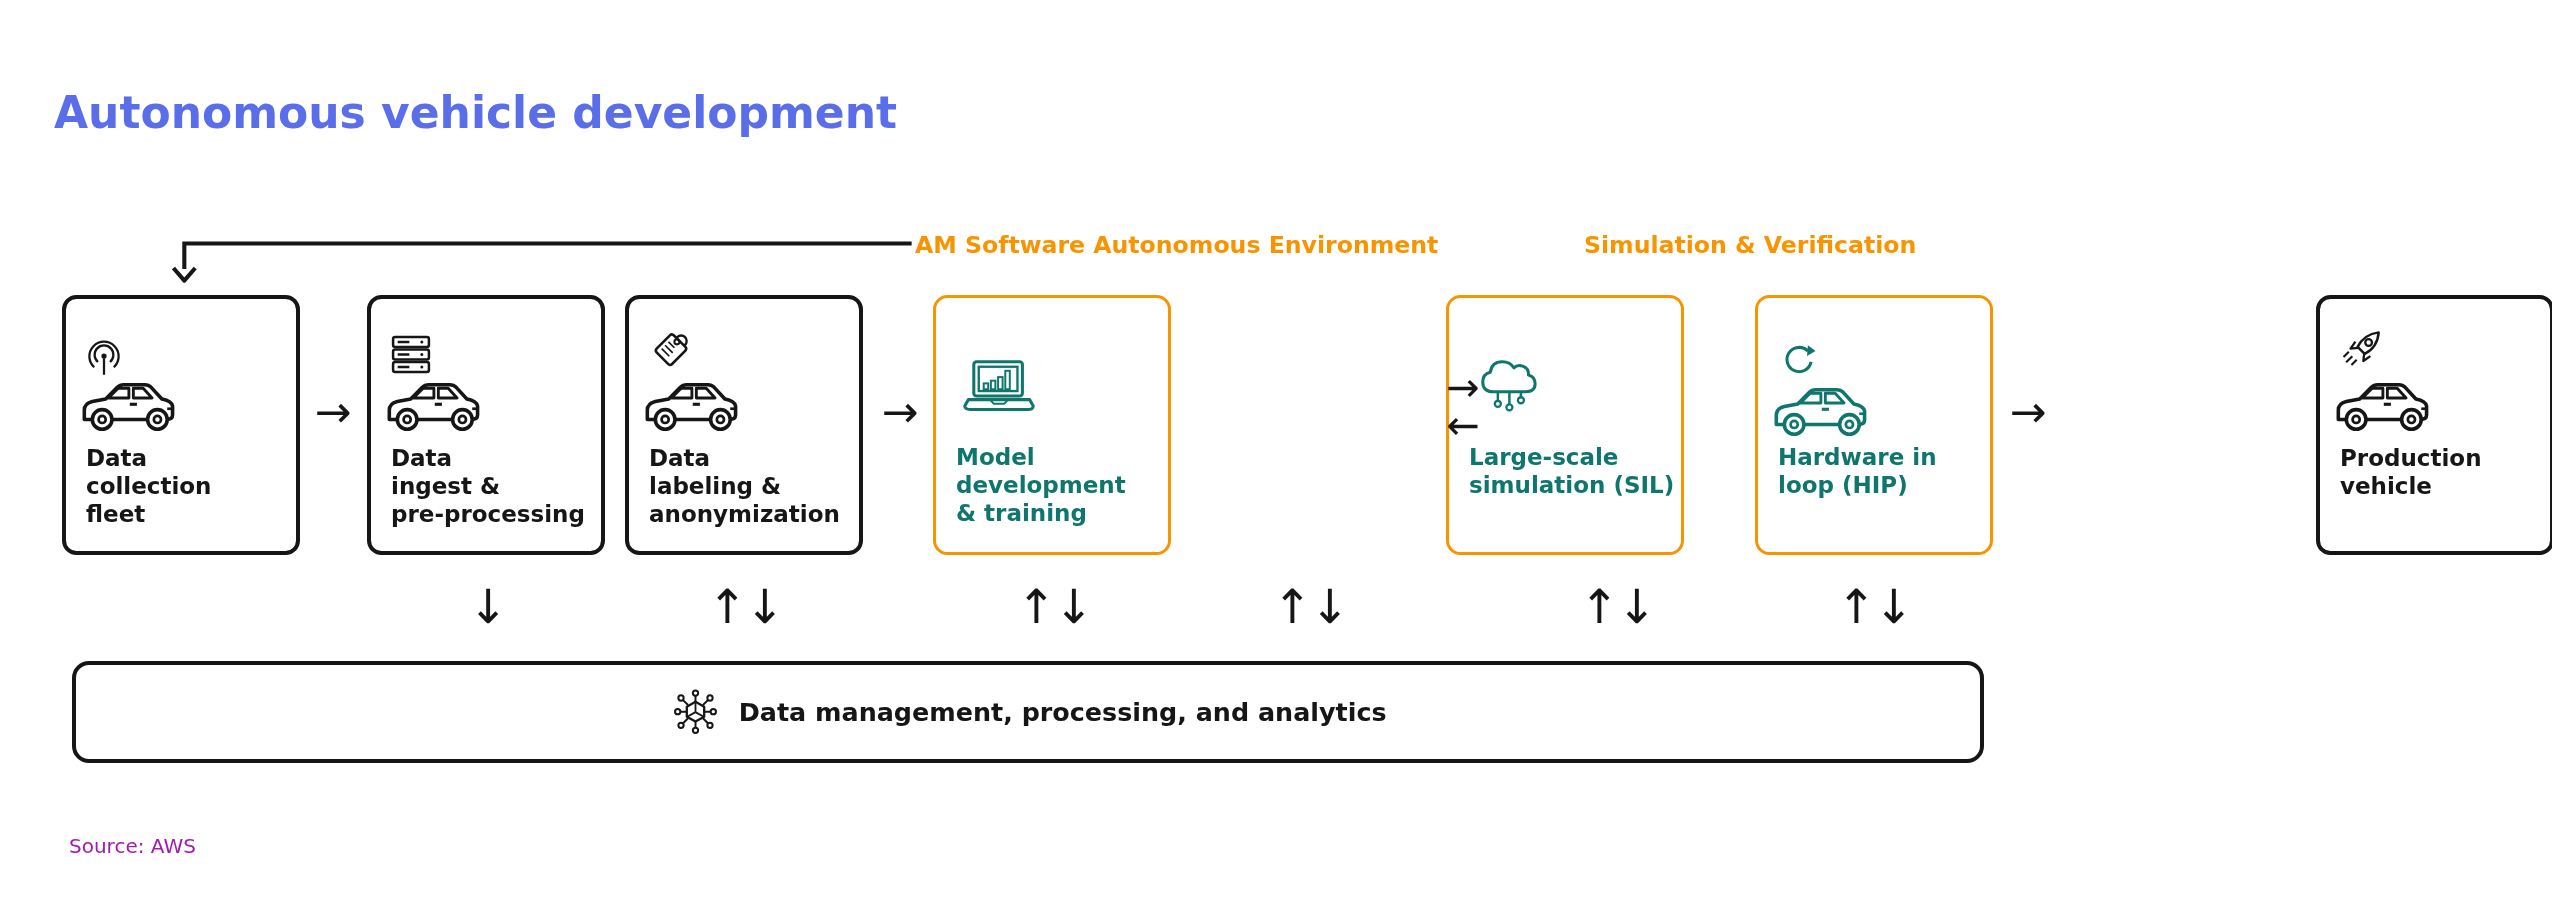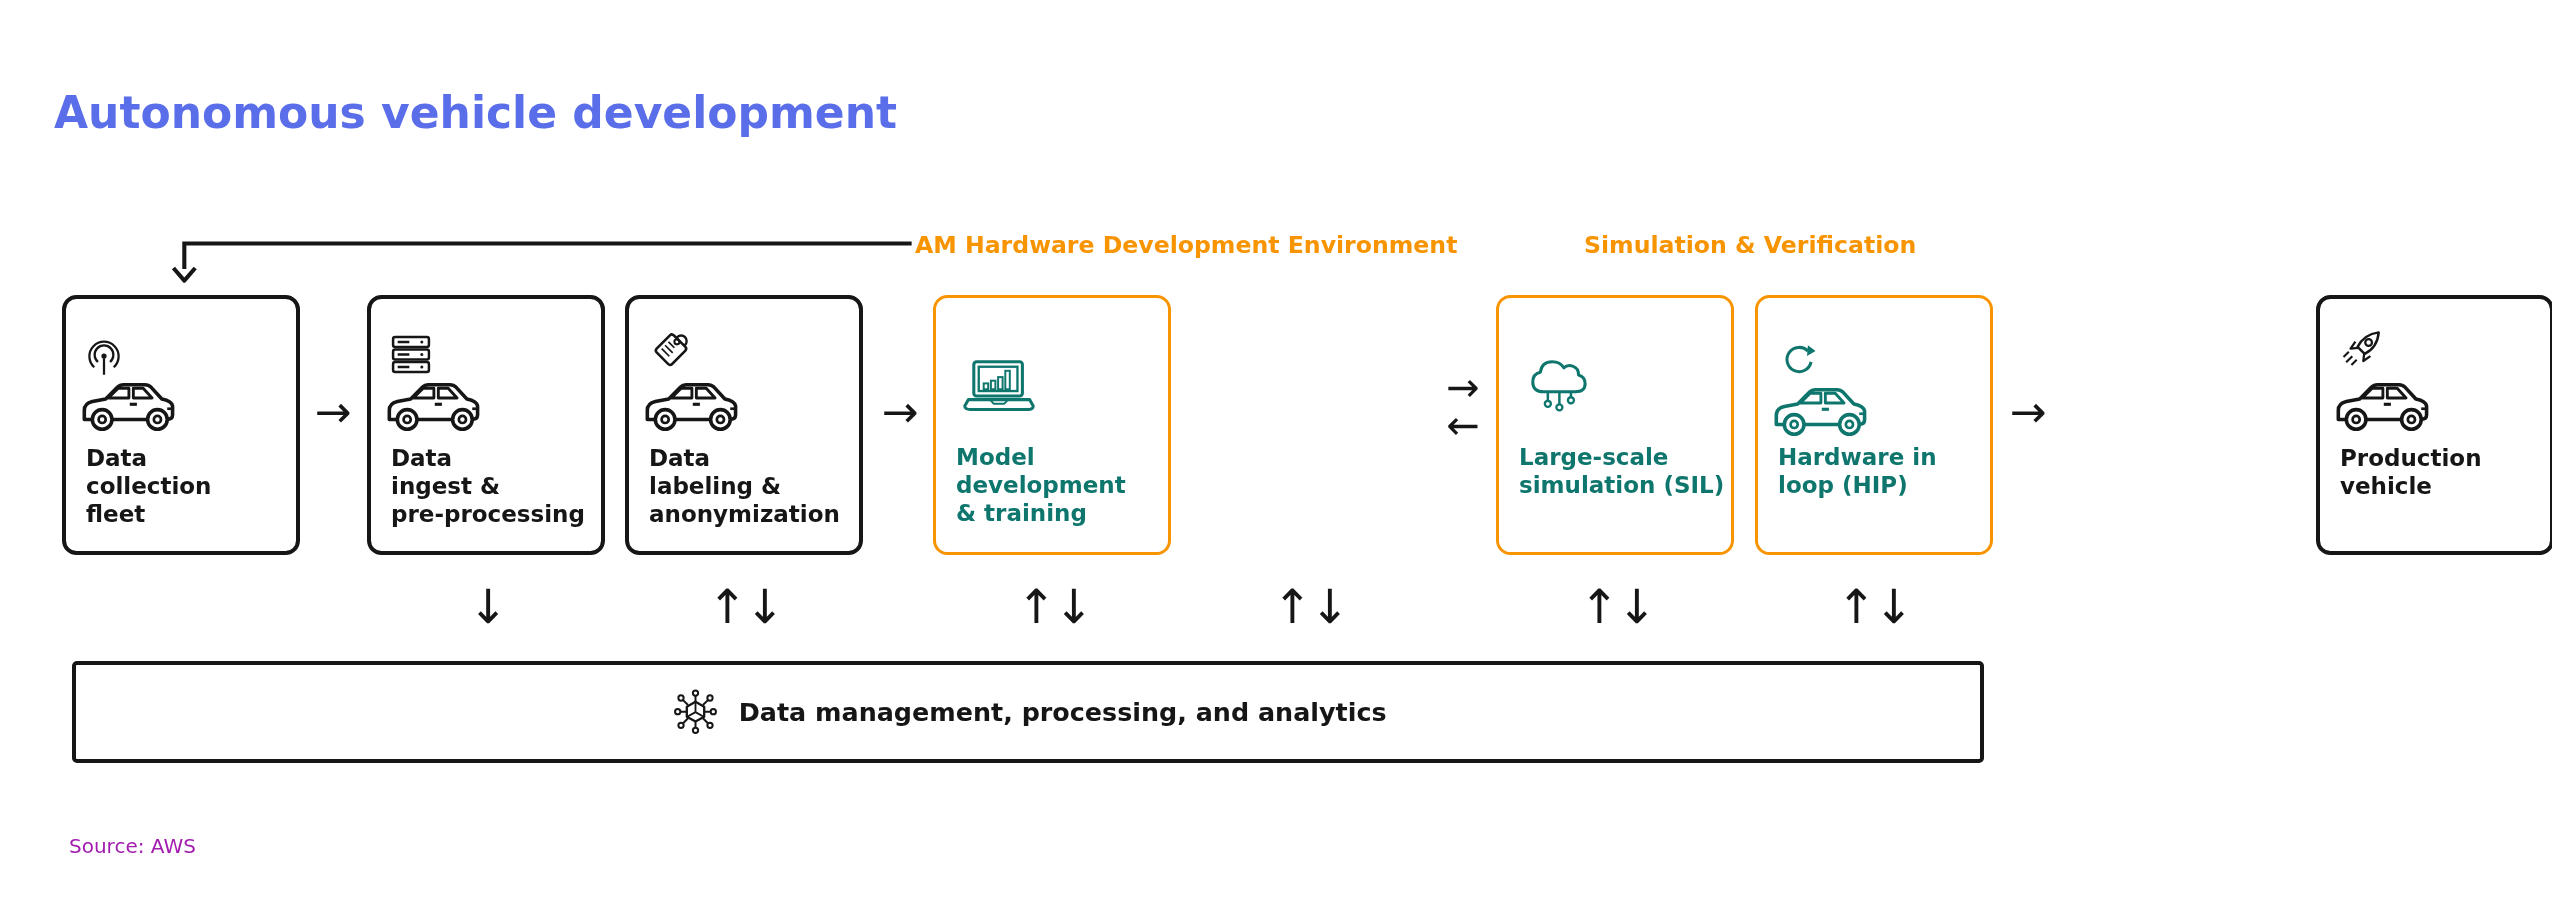--- a/index.html
+++ b/index.html
@@ -24,21 +24,21 @@
   .icon-main { position:absolute; left:23.6px; top:56px; }
 
   .box-label { position:absolute; left:20px; top:145px; width:209px;
                font-size:23px; line-height:28px; font-weight:600; white-space:pre-line; }
 
   .harrow { position:absolute; width:58px; text-align:center; font-size:44px; line-height:45px; color:#161616; top:389px; }
   .harrow.small { font-size:40px; line-height:40px; }
   .varrow { position:absolute; width:76px; text-align:center; font-size:47px; line-height:51px; color:#161616; top:581px; letter-spacing:-1.8px; }
 
   .data-bar { position:absolute; left:72px; top:661px; width:1912px; height:102px;
-              border:4.5px solid #161616; border-radius:5px; background:#fff;
+              border:4.5px solid #161616; border-radius:17px; background:#fff;
               display:flex; align-items:center; justify-content:center; gap:16.3px; color:#161616; }
   .data-bar-label { font-size:25.4px; font-weight:600; color:#161616; }
 
   .source-note { position:absolute; left:69px; top:834px; font-size:20px; color:#a21caf; }
 
   svg.icon { display:block; stroke:currentColor; fill:none; }
 </style>
 </head>
 <body>
 
@@ -134,21 +134,21 @@
 
 <div class="canvas">
 
   <h1 class="page-title">Autonomous vehicle development</h1>
 
   <svg class="feedback-svg" width="2576" height="901" viewBox="0 0 2837 992">
     <path d="M1004,268 H203 V296" stroke="#161616" stroke-width="4.5" fill="none"></path>
     <path d="M191,295 L203,309 L215,295" stroke="#161616" stroke-width="4.5" fill="none" stroke-linejoin="round"></path>
   </svg>
 
-  <div class="section-label sde">AM Hardware Development Environment</div>
+  <div class="section-label sde">AM Software Autonomous Environment</div>
   <div class="section-label simver">Simulation &amp; Verification</div>
 
   <div class="stage-box black" style="left:62px">
     <svg class="icon icon-top" width="36" height="42" viewBox="0 0 40 46">
         <use href="#sym-broadcast"></use>
       </svg>
     <svg class="icon icon-car" width="100" height="59" viewBox="0 0 110 65">
         <use href="#sym-car"></use>
       </svg>
     <div class="box-label">Data
@@ -183,21 +183,21 @@
   <div class="stage-box orange" style="left:933px">
     <svg class="icon icon-main" width="78" height="54" style="top:62px" viewBox="0 0 86 60">
         <use href="#sym-laptop-chart"></use>
       </svg>
     <div class="box-label">Model
 development
 &amp; training</div>
   </div>
 
 
-  <div class="stage-box orange" style="left:1496px">
+  <div class="stage-box orange" style="left:1446px">
     <svg class="icon icon-main" width="71" height="71" style="top:53px" viewBox="0 0 78 78">
         <use href="#sym-cloud-iot"></use>
       </svg>
     <div class="box-label">Large-scale
 simulation (SIL)</div>
   </div>
 
   <div class="stage-box orange" style="left:1755px">
     <svg class="icon icon-top" width="36" height="36" style="top:45px;left:22px" viewBox="0 0 40 40">
         <use href="#sym-refresh"></use>

